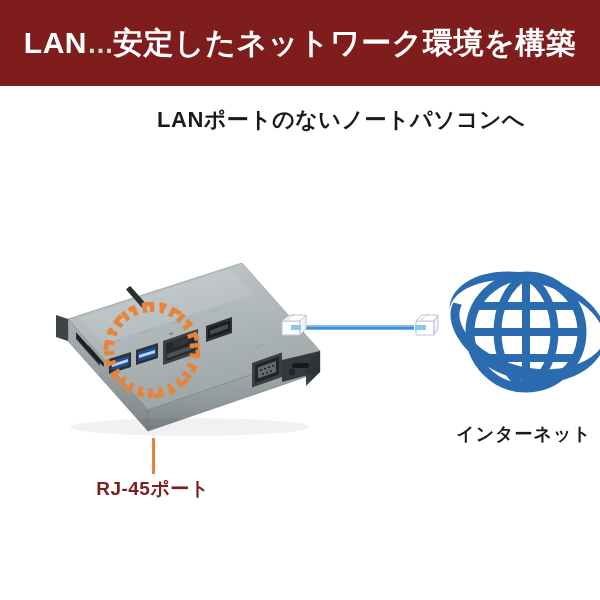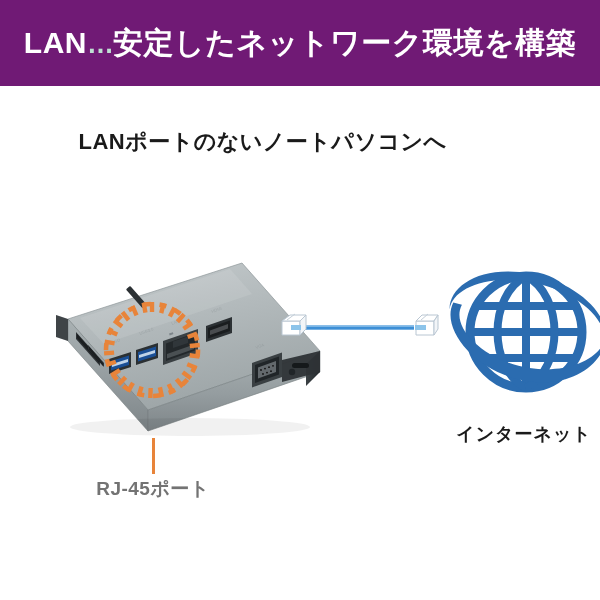--- a/index.html
+++ b/index.html
@@ -15,21 +15,21 @@
     position: relative;
   }
 
   
   #header-banner {
     position: absolute;
     left: 0;
     top: 0;
     width: 600px;
     height: 86px;
-    background: #701a75;
+    background: #7f1d1d;
     display: flex;
     align-items: center;
     justify-content: center;
   }
   #header-title {
     color: #ffffff;
     font-size: 30px;
     font-weight: bold;
     letter-spacing: 0.5px;
     white-space: nowrap;
@@ -40,23 +40,22 @@
     letter-spacing: -1px;
     font-size: 27px;
   }
 
   
   #subtitle-block {
     position: absolute;
     left: 0;
     top: 104px;
     width: 525px;
-    text-align: center;
+    text-align: right;
     color: #1a1a1a;
-    margin-top: 22px;
   }
   .subtitle-line {
     font-size: 22px;
     font-weight: bold;
     line-height: 31px;
     letter-spacing: 0.5px;
     white-space: nowrap;
   }
 
   
@@ -121,21 +120,21 @@
 
   
   #rj45-label {
     position: absolute;
     left: 37px;
     top: 276px;
     width: 200px;
     text-align: center;
     font-size: 19px;
     font-weight: bold;
-    color: #737373;
+    color: #7f1d1d;
     letter-spacing: 0.5px;
     white-space: nowrap;
   }
 
   svg { display: block; overflow: visible; }
 </style>
 </head>
 <body>
 
 <div id="header-banner">

